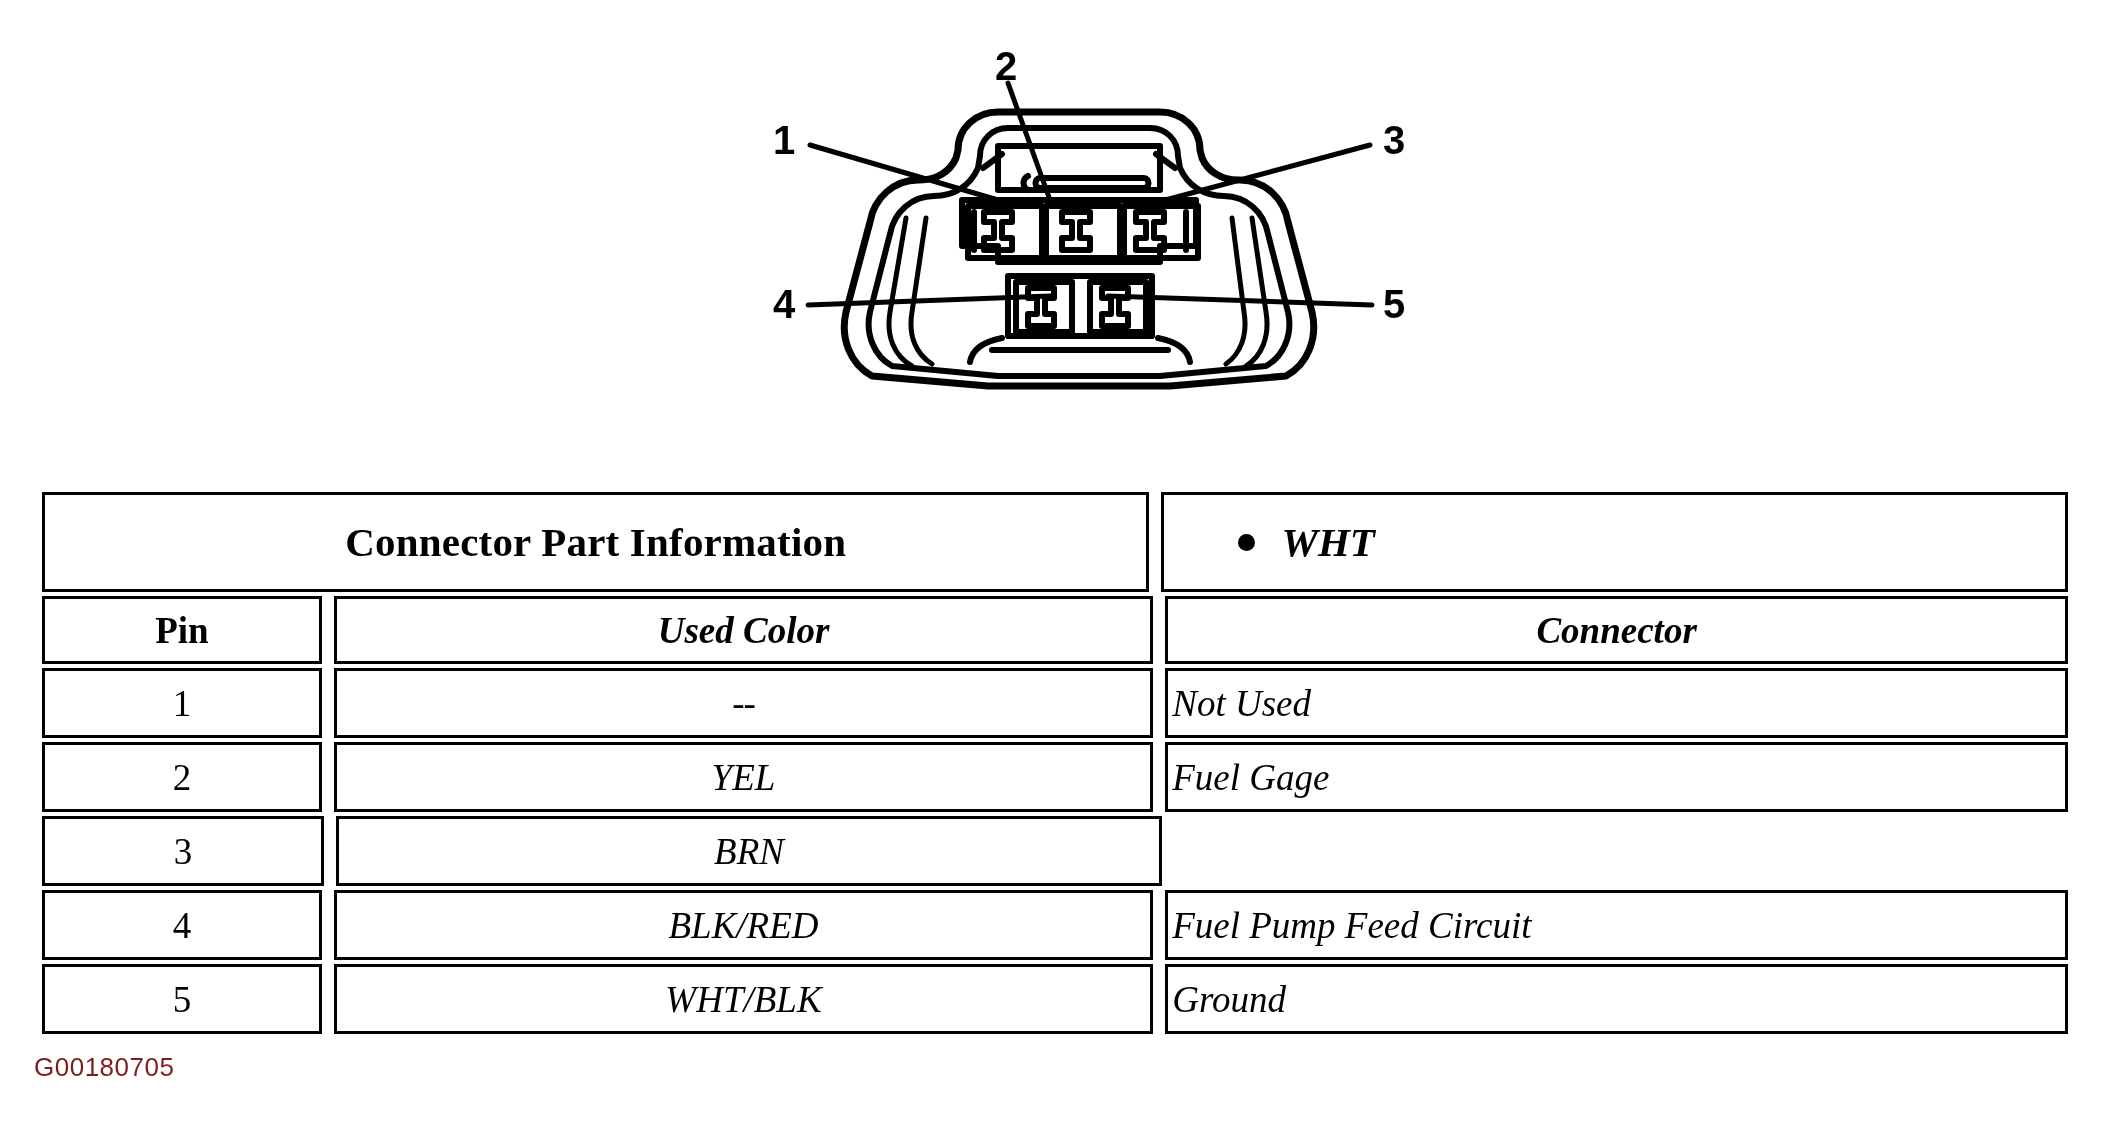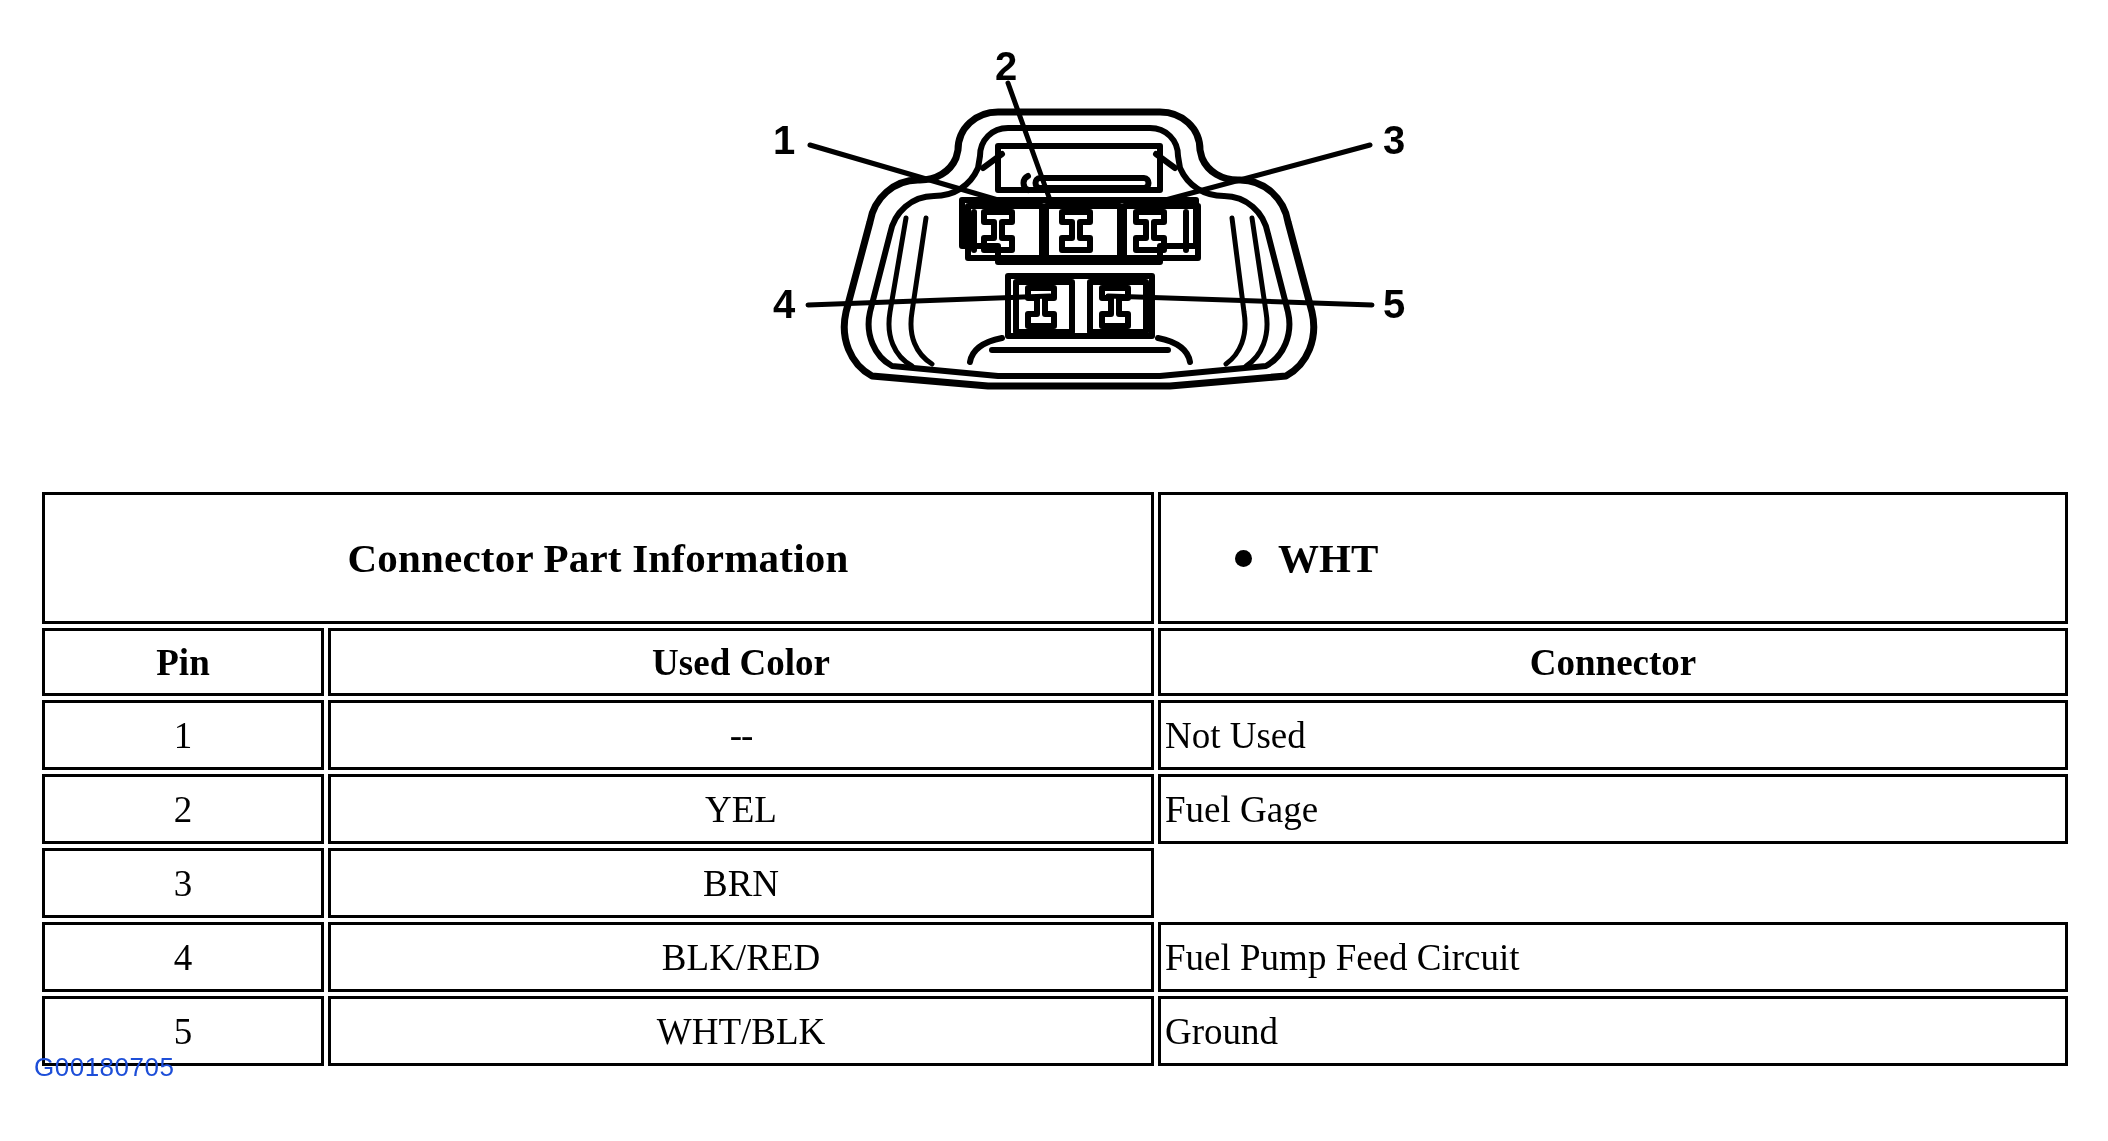--- a/index.html
+++ b/index.html
@@ -45,31 +45,32 @@
     margin-bottom: 4px;
   }
   .tcell {
     border: 3px solid #000;
     box-sizing: border-box;
     display: flex;
     align-items: center;
     background: #fff;
   }
   .tcell + .tcell {
-    margin-left: 4px;
+    margin-left: 12px;
+    font-style: italic;
   }
 
   .c-pin      { width: 282px; justify-content: center; }
   .c-wire     { width: 826px; justify-content: center; }
   .c-func     { width: 910px; justify-content: flex-start; padding-left: 4px; }
   .c-partinfo { width: 1112px; justify-content: center; }
   .c-whtbox   { width: 910px; justify-content: flex-start; padding-left: 74px; }
 
   
-  #row-title .tcell { height: 132px; text-align: right; }
+  #row-title .tcell { height: 100px; text-align: right; }
   .title-text {
     font-size: 41px;
     font-weight: bold;
     font-stretch: semi-condensed;
     letter-spacing: .2px;
   }
   .wht-wrap {
     display: flex;
     align-items: center;
     gap: 26px;
@@ -106,21 +107,21 @@
   .cellval.dash { letter-spacing: -1px; }
 
   
   #figure-id {
     position: absolute;
     left: 34px;
     top: 1052px;
     font-family: "Liberation Sans", "DejaVu Sans", sans-serif;
     font-size: 26px;
     letter-spacing: .5px;
-    color: #1d4ed8;
+    color: #7f1d1d;
   }
 </style>
 </head>
 <body>
 
 <div id="page">
 
   <div id="connector-figure">
     <svg viewBox="0 0 700 400" xmlns="http://www.w3.org/2000/svg">
       <g fill="none" stroke="#000" stroke-linecap="round" stroke-linejoin="round">

